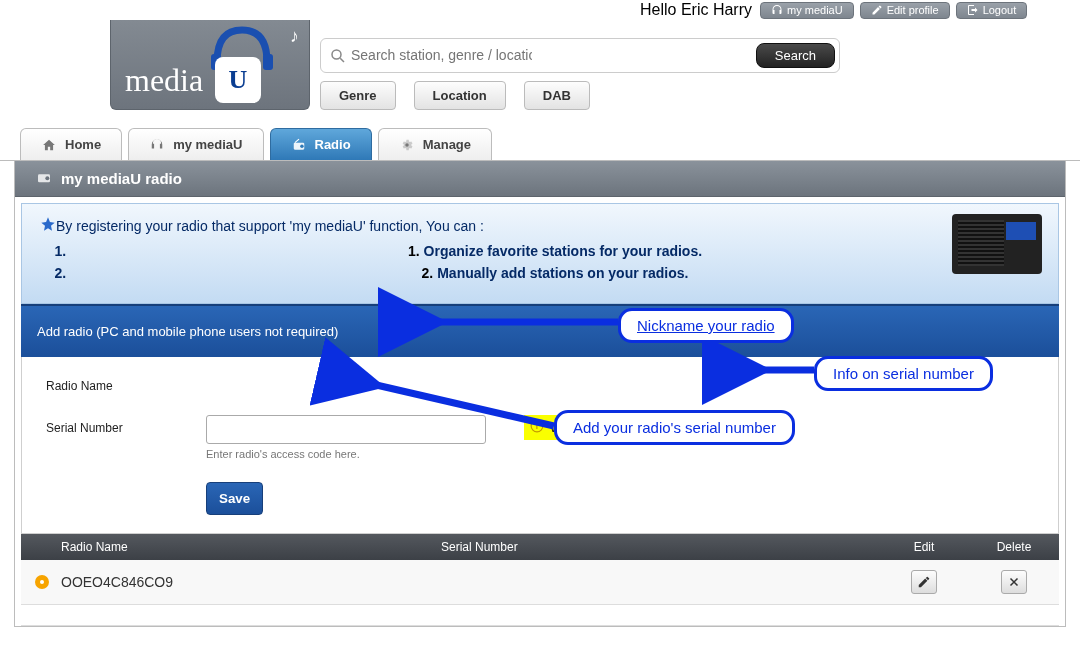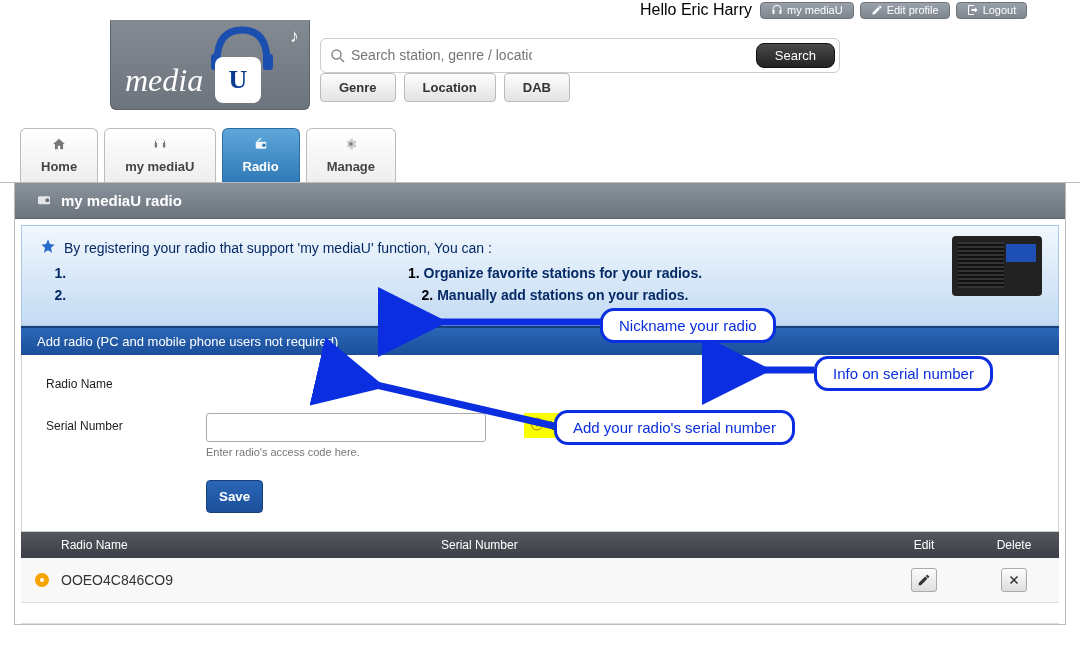--- a/index.html
+++ b/index.html
@@ -50,21 +50,20 @@
   overflow: hidden;
   border: 1px solid #5d646c;
   border-top: none;
 }
 .logo-media {
   position: absolute;
   left: 14px;
   bottom: 10px;
   font-family: "Comic Sans MS", cursive;
   font-size: 32px;
-  font-style: italic;
   color: #fff;
 }
 .logo-u {
   position: absolute;
   right: 48px;
   bottom: 6px;
   width: 46px;
   height: 46px;
   background: #fff;
   border-radius: 8px;
@@ -116,21 +115,21 @@
 .search-wrap .mag { position: absolute; left: 4px; top: 4px; }
 .search-btn {
   background: linear-gradient(#4a4a4a,#222);
   color: #fff;
   border: 1px solid #111;
   border-radius: 8px;
   padding: 4px 18px;
   cursor: pointer;
   font-size: 13px;
 }
-.filter-row { display: flex; gap: 8px; }
+.filter-row { margin-top: 8px; display: flex; gap: 18px; }
 .filter-btn {
   background: linear-gradient(#fdfdfd,#e3e3e3);
   border: 1px solid #bbb;
   border-radius: 4px;
   padding: 6px 18px;
   font-size: 13px;
   color: #333;
   cursor: pointer;
   font-weight: bold;
 }
@@ -148,21 +147,20 @@
   background: linear-gradient(#fff,#eee);
   padding: 8px 20px;
   margin-right: 6px;
   display: flex;
   align-items: center;
   gap: 8px;
   font-size: 13px;
   color: #444;
   cursor: pointer;
   font-weight: bold;
-  flex-direction: column;
 }
 .tab.active {
   background: linear-gradient(#5fa7db,#2f79b7);
   color: #fff;
   border-color: #2f6ca0;
 }
 .tab .tic { display: inline-flex; }
 
 .panel {
   margin: 0 14px 20px 14px;
@@ -185,21 +183,20 @@
 .intro-box {
   margin: 6px 6px 0 6px;
   background: linear-gradient(#f1f7fd,#c3dbf3);
   border: 1px solid #a9c6e4;
   padding: 12px 18px 16px 18px;
   position: relative;
 }
 .intro-line {
   display: flex;
   align-items: center;
-  gap: 8px;
   color: #052a66;
   font-size: 14px;
 }
 .intro-box ol { margin: 8px 0 0 30px; color: #052a66; font-size: 14px; }
 .intro-box ol li { margin-bottom: 6px; font-weight: bold; text-align: center; }
 .intro-box ol li .num { font-weight: bold; color: #000; margin-right: 4px; }
 .radio-img {
   position: absolute;
   right: 16px;
   top: 10px;
@@ -218,21 +215,21 @@
   position: absolute;
   top: 6px; left: 6px;
   width: 46px; height: 46px;
   background: repeating-linear-gradient(0deg,#333,#333 2px,#111 2px,#111 4px);
 }
 
 .sub-bar {
   background: linear-gradient(#2a66b6,#1b4f9a);
   color: #fff;
   margin: 0 6px;
-  padding: 6px 16px;
+  padding: 18px 16px;
   font-size: 13px;
   border-top: 2px solid #173f7a;
 }
 
 .form-area {
   background: #fff;
   margin: 0 6px;
   padding: 16px 24px 18px 24px;
   position: relative;
   border: 1px solid #cfcfcf;
@@ -531,21 +528,21 @@
                 </svg>
               </span></span>
           </div>
           <div class="trow"></div>
         </div>
 
     </div>
   </div>
 </div>
 
-<div class="callout" style="left:600px; top:308px;">Nickname your radio</div>
+<div class="callout" style="left:618px; top:308px;text-decoration:underline;">Nickname your radio</div>
 <svg class="arrow" style="left:418px; top:304px;" width="220" height="40">
   <defs>
       <marker id="ah1" markerWidth="10" markerHeight="10" refX="2" refY="5" orient="auto">
         <path d="M10 0 L0 5 L10 10 Z" fill="#0a2ee0"></path>
       </marker>
     </defs>
   <line x1="200" y1="18" x2="16" y2="18" stroke="#0a2ee0" stroke-width="7" marker-end="url(#ah1)"></line>
 </svg>
 
 <div class="callout" style="left:814px; top:356px;">Info on serial number</div>

